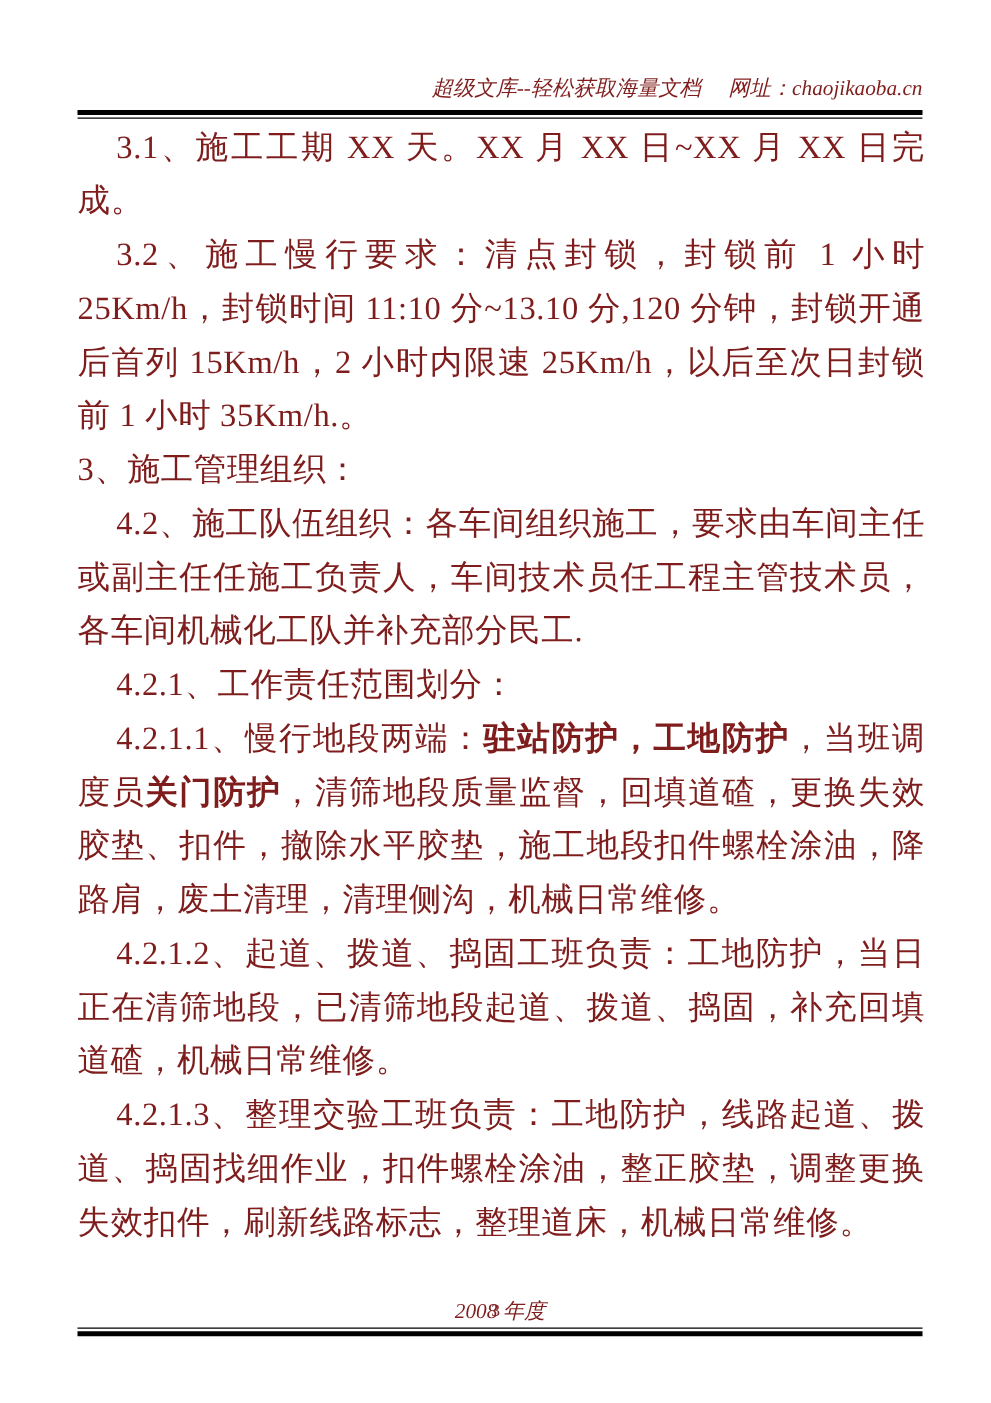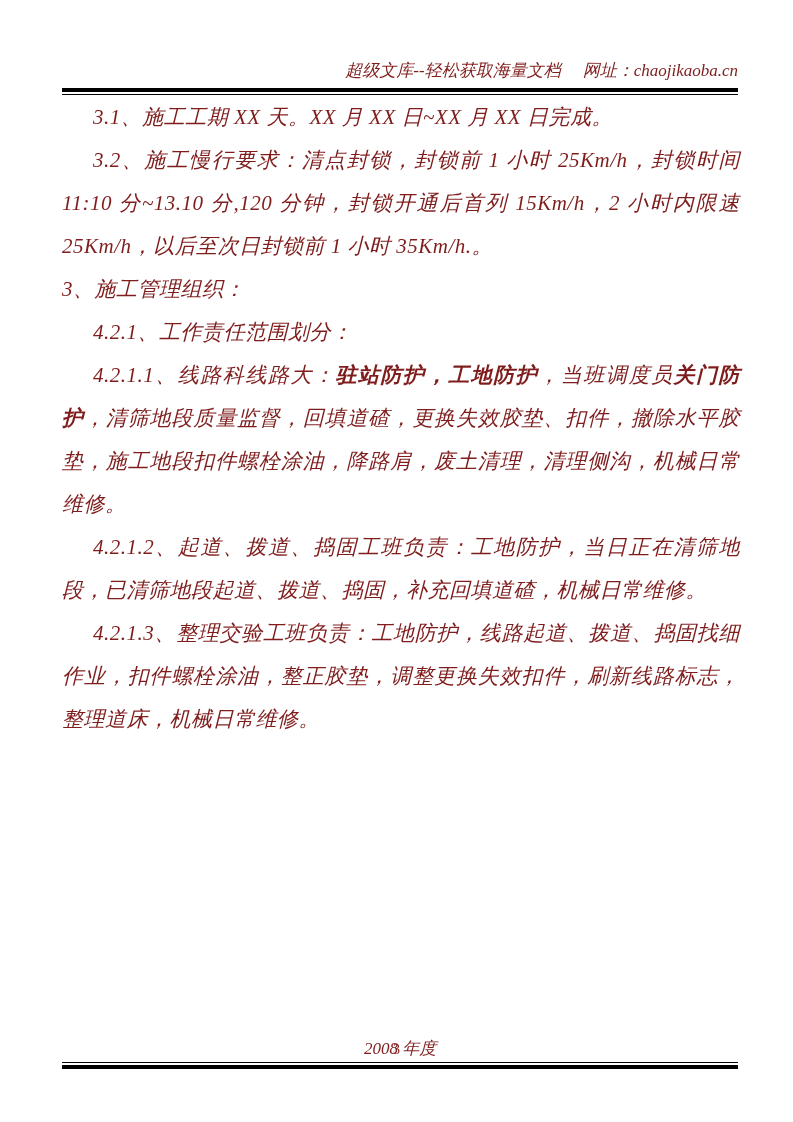--- a/index.html
+++ b/index.html
@@ -42,25 +42,24 @@
     border-top: 4px solid #000;
     border-bottom: 1px solid #000;
   }
 
   
   .content {
     position: absolute;
     top: 80px;
     left: 62px;
     width: 678px;
-    font-size: 21px;
+    font-size: 26px;
     line-height: 43px;
     text-align: justify;
     letter-spacing: 0.5px;
-    font-style: italic;
   }
   .content p {
     margin: 0;
     padding: 0;
   }
   .content p.indent {
     text-indent: 31px;
   }
   .content .b {
     font-weight: bold;
@@ -103,22 +102,23 @@
 
   <div class="header-text">
     <span>超级文库--轻松获取海量文档</span><span class="site-url">网址：chaojikaoba.cn</span>
   </div>
   <div class="rule-thick-thin"></div>
 
   <div class="content" id="content">
       <p class="indent"><span>3.1、施工工期 XX 天。XX 月 XX 日~XX 月 XX 日完成。</span></p>
       <p class="indent"><span>3.2、施工慢行要求：清点封锁，封锁前 1 小时 25Km/h，封锁时间 11:10 分~13.10 分,120 分钟，封锁开通后首列 15Km/h，2 小时内限速 25Km/h，以后至次日封锁前 1 小时 35Km/h.。</span></p>
       <p><span>3、施工管理组织：</span></p>
+      <p class="indent"><span>4.2、施工队伍组织：各车间组织施工，要求由车间主任或副主任任施工负责人，车间技术员任工程主管技术员，各车间机械化工队并补充部分民工.</span></p>
       <p class="indent"><span>4.2.1、工作责任范围划分：</span></p>
-      <p class="indent"><span>4.2.1.1、线路科线路大：</span><span class="b">驻站防护，工地防护</span><span>，当班调度员</span><span class="b">关门防护</span><span>，清筛地段质量监督，回填道碴，更换失效胶垫、扣件，撤除水平胶垫，施工地段扣件螺栓涂油，降路肩，废土清理，清理侧沟，机械日常维修。</span></p>
+      <p class="indent"><span>4.2.1.1、慢行地段两端：</span><span class="b">驻站防护，工地防护</span><span>，当班调度员</span><span class="b">关门防护</span><span>，清筛地段质量监督，回填道碴，更换失效胶垫、扣件，撤除水平胶垫，施工地段扣件螺栓涂油，降路肩，废土清理，清理侧沟，机械日常维修。</span></p>
       <p class="indent"><span>4.2.1.2、起道、拨道、捣固工班负责：工地防护，当日正在清筛地段，已清筛地段起道、拨道、捣固，补充回填道碴，机械日常维修。</span></p>
       <p class="indent"><span>4.2.1.3、整理交验工班负责：工地防护，线路起道、拨道、捣固找细作业，扣件螺栓涂油，整正胶垫，调整更换失效扣件，刷新线路标志，整理道床，机械日常维修。</span></p>
     </div>
 
   <div class="footer-page-number">3</div>
   <div class="footer-year">2008 年度</div>
   <div class="rule-thin-thick"></div>
 
 </div>
 

